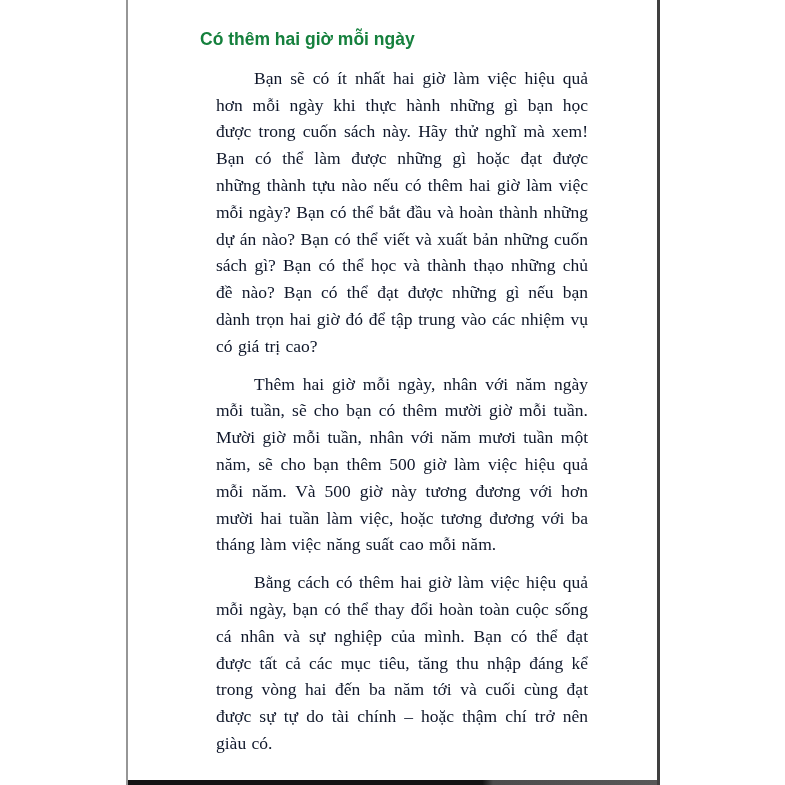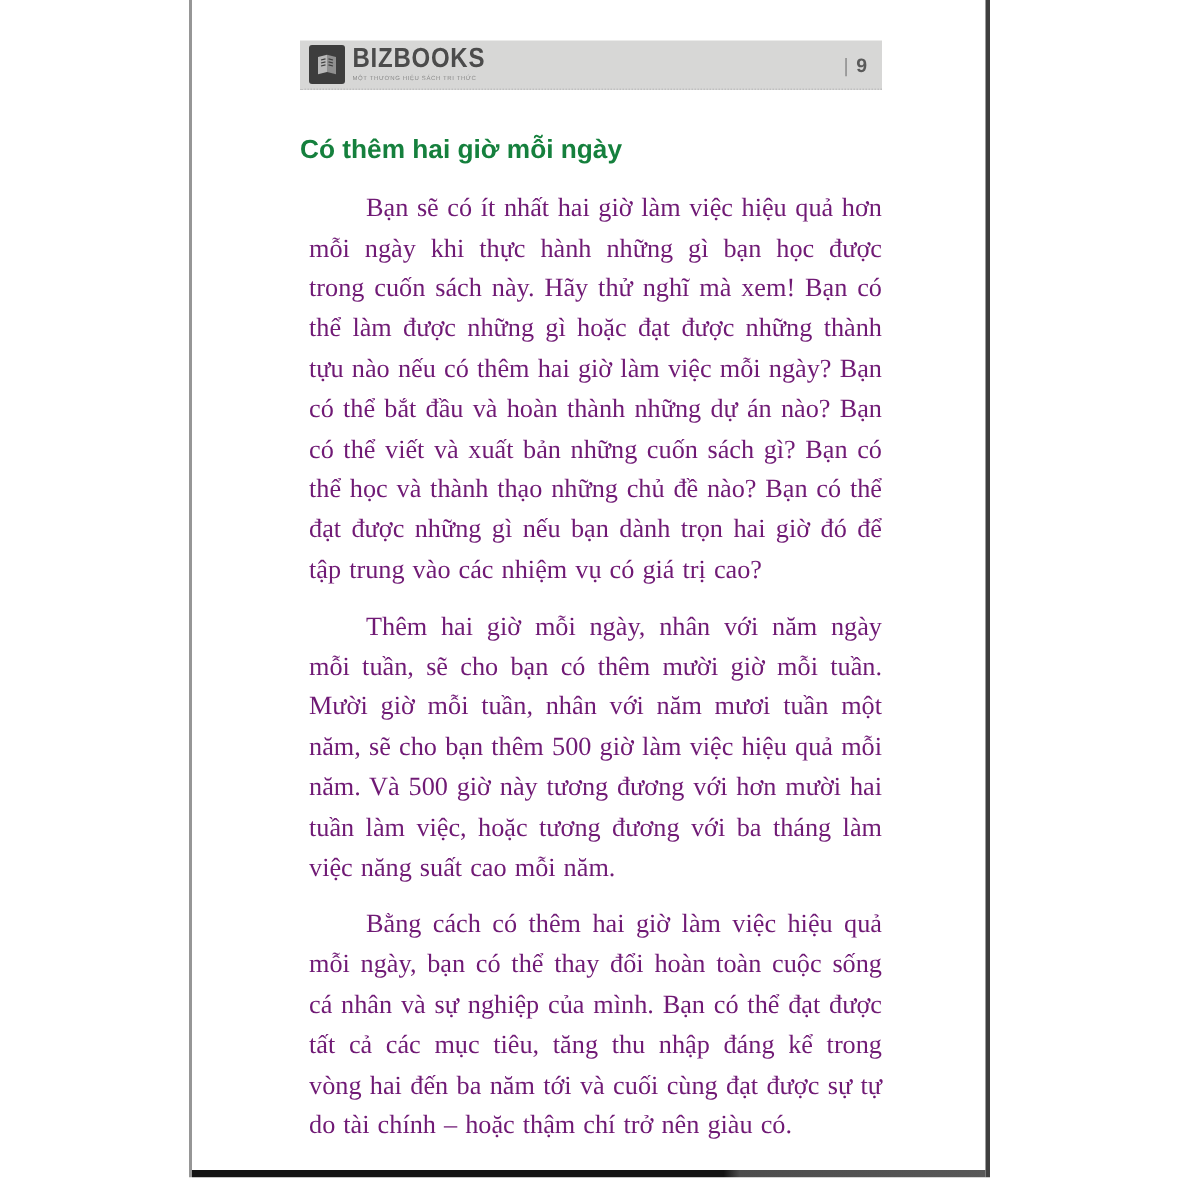--- a/index.html
+++ b/index.html
@@ -116,52 +116,32 @@
     font-weight: 700;
     color: #15803d;
     margin: 29px 0 14px 0;
     line-height: 1.25;
   }
   p.body-para {
     font-size: 17.5px;
     line-height: 26.8px;
     text-align: justify;
     text-indent: 38px;
-    margin: 0 0 11px 6px;
-    color: #701a75;
+    margin: 0 0 11px 16px;
+    color: #0f172a;
     word-spacing: 1px;
   }
 </style>
 </head>
 <body>
 
 <div class="canvas">
   <div class="book-page">
 
     <div class="page-inner">
-      <div class="header-bar">
-        <div class="brand">
-          <span class="brand-icon">
-            <svg width="16" height="18" viewBox="0 0 16 18" aria-hidden="true">
-              <rect x="0" y="0" width="16" height="18" fill="#3d3d3d"></rect>
-              <path d="M2 4 L8 2.5 L8 14 L2 15.5 Z" fill="#b9b9b9"></path>
-              <path d="M14 4 L8 2.5 L8 14 L14 15.5 Z" fill="#8f8f8f"></path>
-              <path d="M4 6 L7 5.2 M4 8 L7 7.2 M4 10 L7 9.2 M9 5.2 L12 6 M9 7.2 L12 8 M9 9.2 L12 10" stroke="#3d3d3d" stroke-width="0.8" fill="none"></path>
-            </svg>
-          </span>
-          <span class="brand-text-wrap">
-            <span class="brand-name">BIZBOOKS</span>
-            <span class="brand-tagline">MỘT THƯƠNG HIỆU SÁCH TRI THỨC</span>
-          </span>
-        </div>
-        <div class="page-indicator">
-          <span class="divider">|</span>
-          <span class="num">9</span>
-        </div>
-      </div>
 
       <div class="content">
         <h1 class="section-heading">Có thêm hai giờ mỗi ngày</h1>
         <p class="body-para">Bạn sẽ có ít nhất hai giờ làm việc hiệu quả hơn mỗi ngày khi thực hành những gì bạn học được trong cuốn sách này. Hãy thử nghĩ mà xem! Bạn có thể làm được những gì hoặc đạt được những thành tựu nào nếu có thêm hai giờ làm việc mỗi ngày? Bạn có thể bắt đầu và hoàn thành những dự án nào? Bạn có thể viết và xuất bản những cuốn sách gì? Bạn có thể học và thành thạo những chủ đề nào? Bạn có thể đạt được những gì nếu bạn dành trọn hai giờ đó để tập trung vào các nhiệm vụ có giá trị cao?</p>
         <p class="body-para">Thêm hai giờ mỗi ngày, nhân với năm ngày mỗi tuần, sẽ cho bạn có thêm mười giờ mỗi tuần. Mười giờ mỗi tuần, nhân với năm mươi tuần một năm, sẽ cho bạn thêm 500 giờ làm việc hiệu quả mỗi năm. Và 500 giờ này tương đương với hơn mười hai tuần làm việc, hoặc tương đương với ba tháng làm việc năng suất cao mỗi năm.</p>
         <p class="body-para">Bằng cách có thêm hai giờ làm việc hiệu quả mỗi ngày, bạn có thể thay đổi hoàn toàn cuộc sống cá nhân và sự nghiệp của mình. Bạn có thể đạt được tất cả các mục tiêu, tăng thu nhập đáng kể trong vòng hai đến ba năm tới và cuối cùng đạt được sự tự do tài chính – hoặc thậm chí trở nên giàu có.</p>
 
       </div>
     </div>
 

